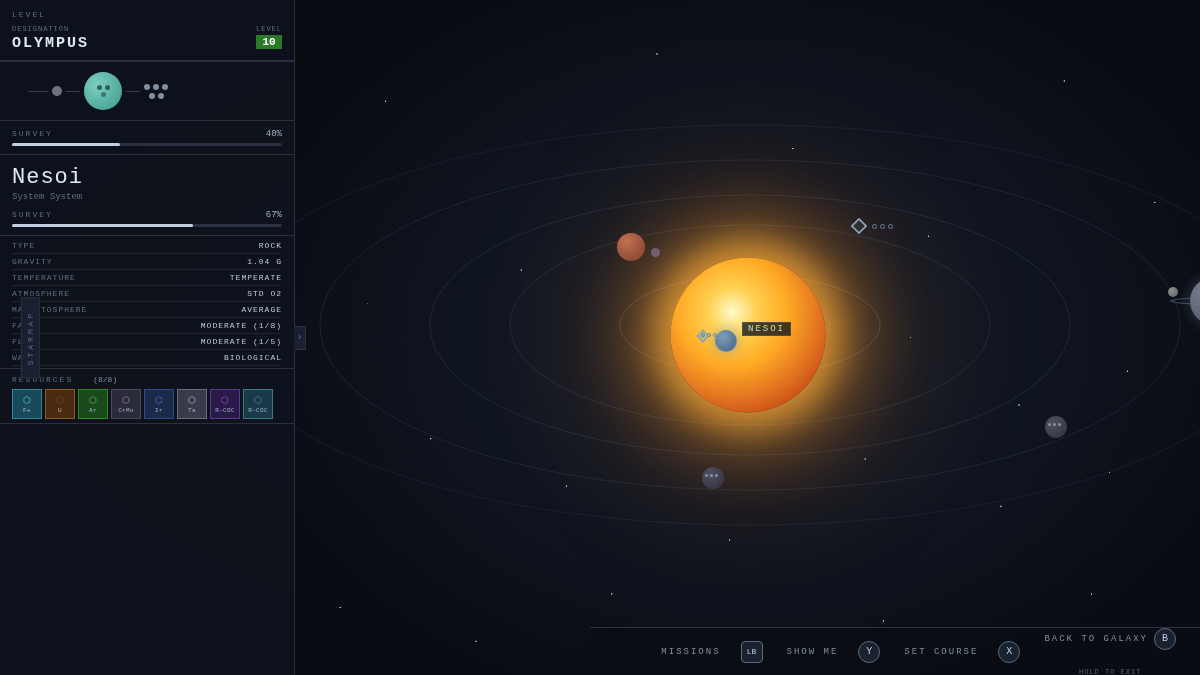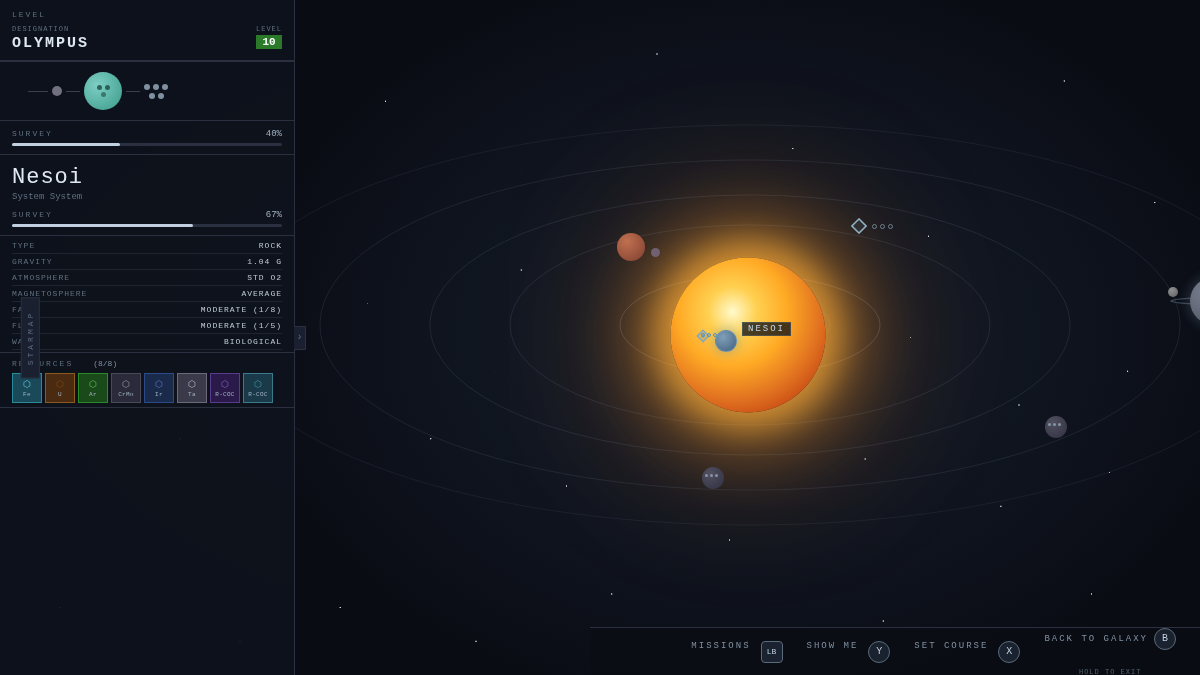--- a/index.html
+++ b/index.html
@@ -201,22 +201,22 @@
       display: flex;
       align-items: center;
       justify-content: flex-end;
       gap: 24px;
       padding: 0 24px;
       z-index: 10;
     }
 
     .bottom-action {
       display: flex;
-      align-items: flex-start;
-      gap: 10px;
+      align-items: center;
+      gap: 20px;
     }
 
     
     .sidebar-chevron {
       position: absolute;
       right: -12px;
       top: 50%;
       transform: translateY(-50%);
       width: 12px;
       height: 24px;
@@ -311,20 +311,24 @@
   <div class="stats-table" style="padding:2px 12px;border-bottom:1px solid #2a3040;" id="stats-container">
   <div style="display: flex; justify-content: space-between; padding: 3px 0px; border-bottom: 1px solid rgb(30, 37, 48);">
         <span style="font-size: 8px; color: rgb(96, 112, 128); letter-spacing: 1px;">TYPE</span>
         <span style="font-size: 8px; color: rgb(192, 204, 216); letter-spacing: 1px; text-align: right;">ROCK</span>
       </div>
       <div style="display: flex; justify-content: space-between; padding: 3px 0px; border-bottom: 1px solid rgb(30, 37, 48);">
         <span style="font-size: 8px; color: rgb(96, 112, 128); letter-spacing: 1px;">GRAVITY</span>
         <span style="font-size: 8px; color: rgb(192, 204, 216); letter-spacing: 1px; text-align: right;">1.04 G</span>
       </div>
       <div style="display: flex; justify-content: space-between; padding: 3px 0px; border-bottom: 1px solid rgb(30, 37, 48);">
+        <span style="font-size: 8px; color: rgb(96, 112, 128); letter-spacing: 1px;">TEMPERATURE</span>
+        <span style="font-size: 8px; color: rgb(192, 204, 216); letter-spacing: 1px; text-align: right;">TEMPERATE</span>
+      </div>
+      <div style="display: flex; justify-content: space-between; padding: 3px 0px; border-bottom: 1px solid rgb(30, 37, 48);">
         <span style="font-size: 8px; color: rgb(96, 112, 128); letter-spacing: 1px;">ATMOSPHERE</span>
         <span style="font-size: 8px; color: rgb(192, 204, 216); letter-spacing: 1px; text-align: right;">STD O2</span>
       </div>
       <div style="display: flex; justify-content: space-between; padding: 3px 0px; border-bottom: 1px solid rgb(30, 37, 48);">
         <span style="font-size: 8px; color: rgb(96, 112, 128); letter-spacing: 1px;">MAGNETOSPHERE</span>
         <span style="font-size: 8px; color: rgb(192, 204, 216); letter-spacing: 1px; text-align: right;">AVERAGE</span>
       </div>
       <div style="display: flex; justify-content: space-between; padding: 3px 0px; border-bottom: 1px solid rgb(30, 37, 48);">
         <span style="font-size: 8px; color: rgb(96, 112, 128); letter-spacing: 1px;">FAUNA</span>
         <span style="font-size: 8px; color: rgb(192, 204, 216); letter-spacing: 1px; text-align: right;">MODERATE (1/8)</span>

